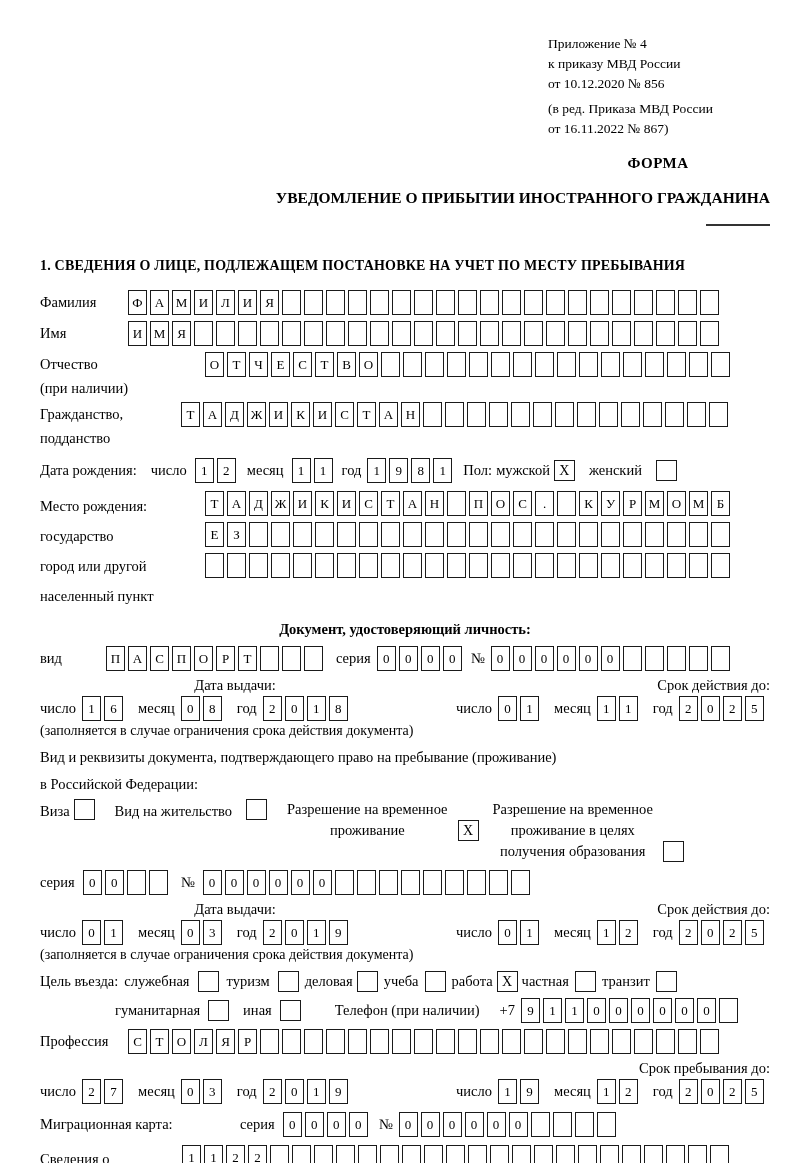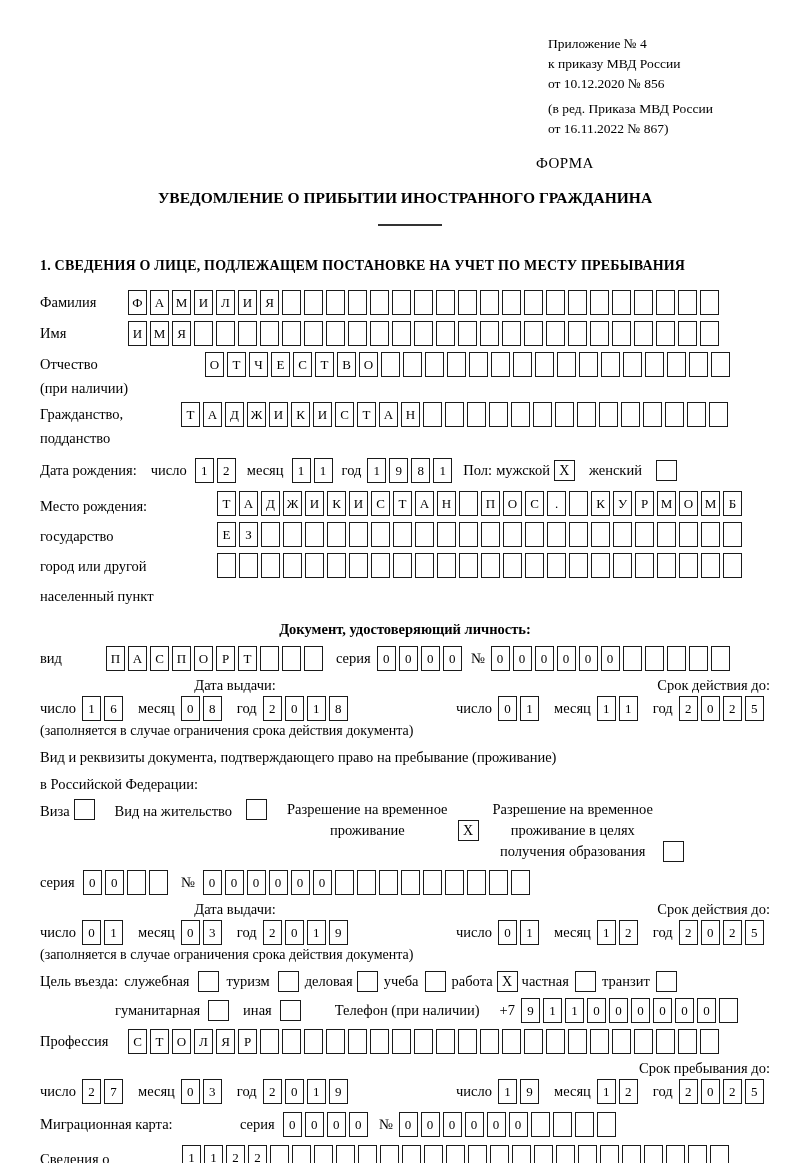--- a/index.html
+++ b/index.html
@@ -4,22 +4,22 @@
 <style>
   html,body{margin:0;padding:0;background:#fff;}
   body{
     width:800px;height:1163px;box-sizing:border-box;
     padding:34px 30px 16px 40px;
     font-family:"Liberation Serif","DejaVu Serif",serif;
     color:#000;font-size:14.5px;overflow:hidden;
   }
   .hdr-block{width:218px;margin-left:auto;margin-right:4px;font-size:13.5px;line-height:20px;}
   .hdr-sub{margin-top:5px;}
-  .forma{width:218px;margin-left:auto;margin-right:16px;text-align:left;font-weight:normal;font-size:15px;margin-top:16px;letter-spacing:.5px;}
-  .title{ text-align:center;font-weight:bold;font-size:15.5px;line-height:23px;margin-top:14px;}
+  .forma{width:218px;margin-left:auto;margin-right:3px;text-align:center;font-weight:bold;font-size:15px;margin-top:16px;letter-spacing:.5px;}
+  .title{ text-align:right;font-weight:bold;font-size:15.5px;line-height:23px;margin-top:14px;}
   .blank-line{display:inline-block;width:64px;border-bottom:2px solid #333;height:14px;margin-left:10px;}
   .sect{font-weight:bold;font-size:14px;margin-top:26px;margin-bottom:16px;letter-spacing:.2px;}
   .row{display:flex;align-items:center;margin-bottom:6px;}
   .row.top{align-items:flex-start;}
   .lbl{white-space:nowrap;}
   .cells{display:flex;flex-wrap:nowrap;}
   .cell{
     width:19px;height:25px;box-sizing:border-box;border:1.6px solid #1a1a1a;
     margin-right:3px;display:flex;align-items:center;justify-content:center;
     font-size:13px;background:#fff;flex:0 0 auto;
@@ -232,21 +232,21 @@
   <span class="gap4"></span>
   <span class="lbl">мужской</span>
   <span class="gap4"></span>
   <span class="cb">X</span>
   <span class="gap14"></span>
   <span class="lbl">женский</span>
   <span class="gap14"></span>
   <span class="cb"></span>
 </div>
 
-<div class="row top" style="margin-top:8px;margin-bottom:2px;gap:12px;">
+<div class="row top" style="margin-top:8px;margin-bottom:2px;">
   <span class="lblcol" style="flex:0 0 165px;line-height:30px;">
     <span>Место рождения:</span><br>
     <span>государство</span><br>
     <span>город или другой</span><br>
     <span>населенный пункт</span>
   </span>
   <div class="stack">
     <div class="cells">
         <div class="cell">Т</div>
         <div class="cell">А</div>

